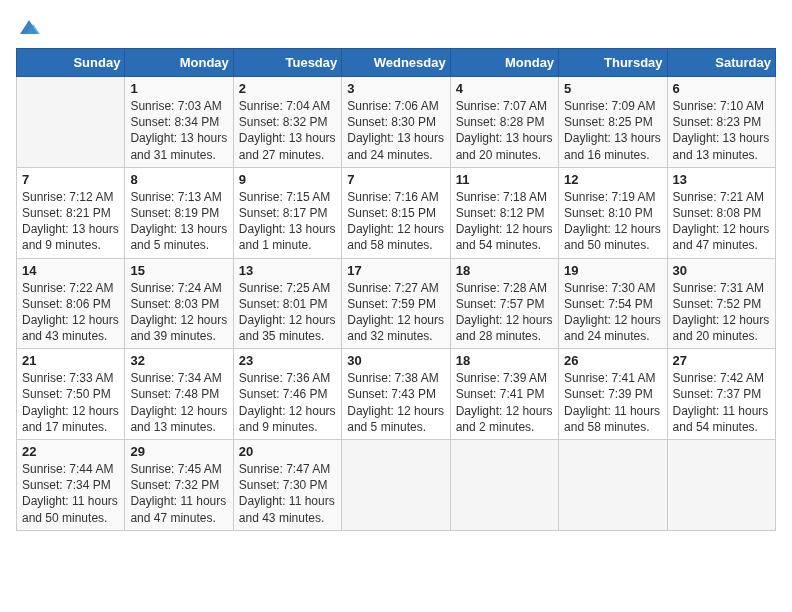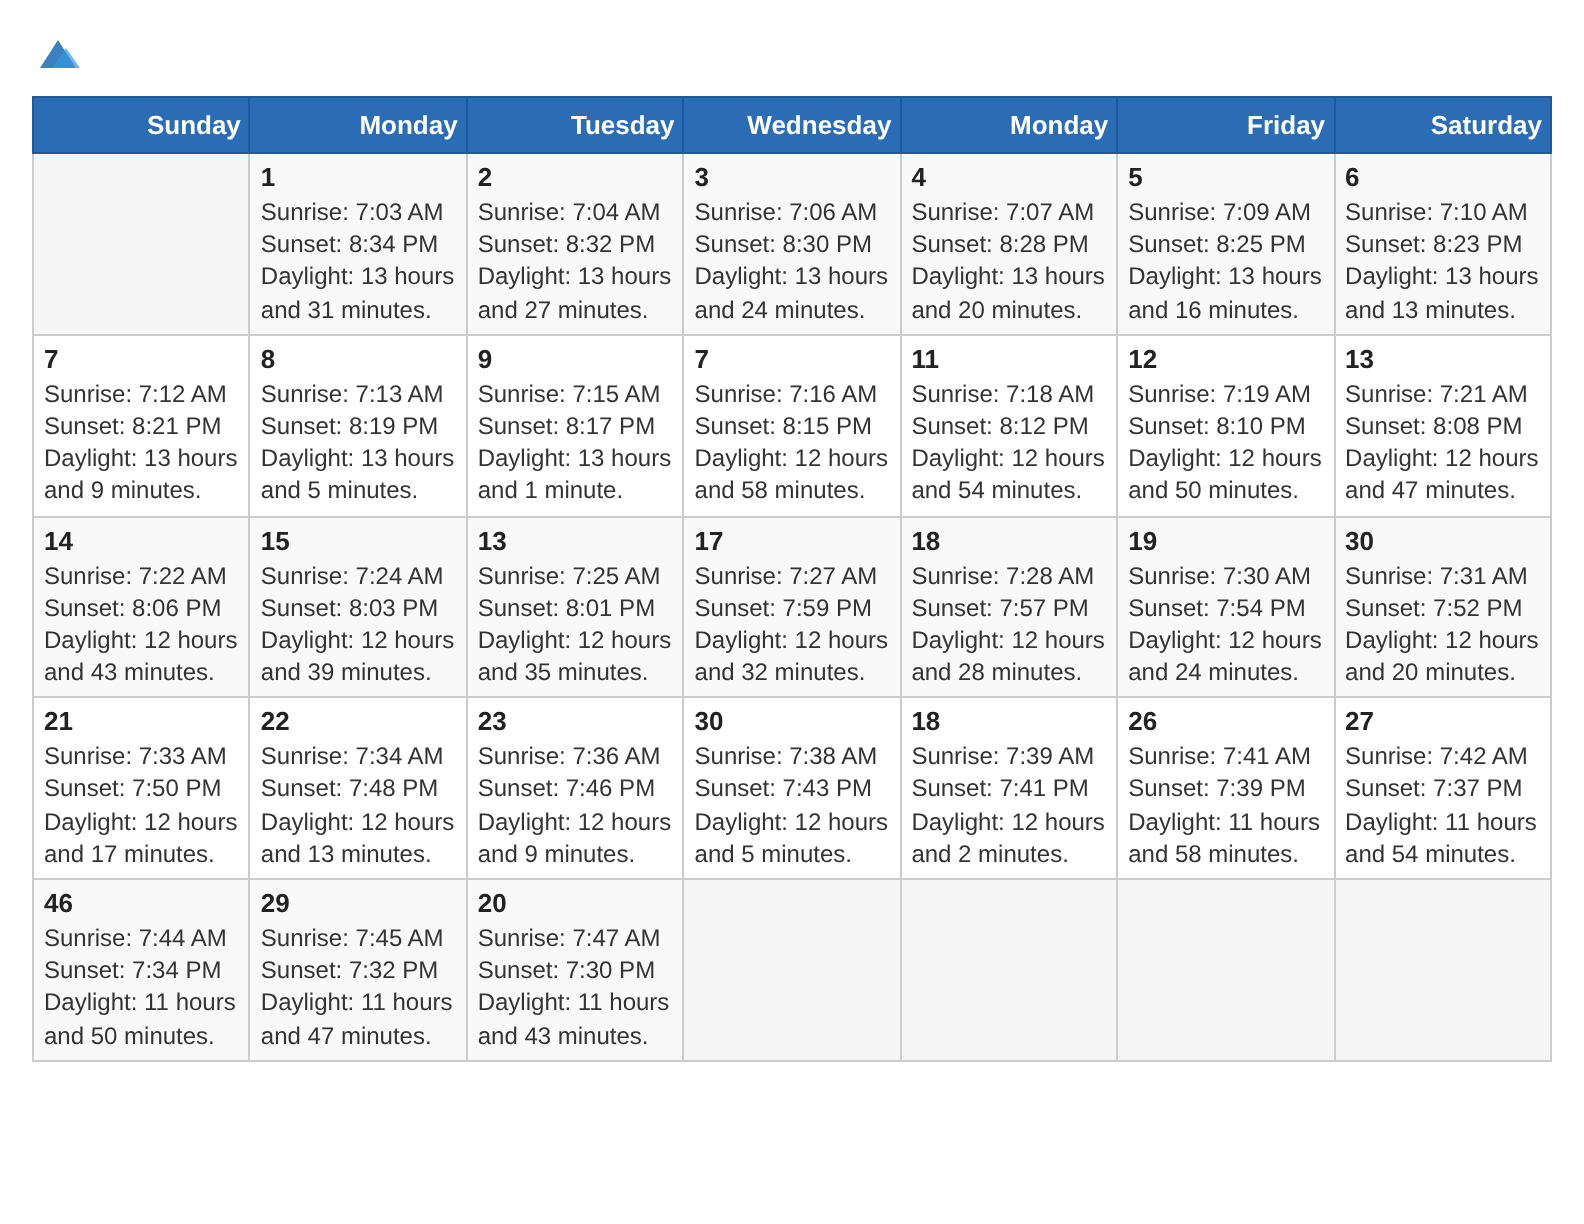--- a/index.html
+++ b/index.html
@@ -110,21 +110,21 @@
 </div>
 
 <table>
   <thead>
     <tr id="header-row">
         <th>Sunday</th>
         <th>Monday</th>
         <th>Tuesday</th>
         <th>Wednesday</th>
         <th>Monday</th>
-        <th>Friday</th>
+        <th>Thursday</th>
         <th>Saturday</th>
       </tr>
   </thead>
   <tbody id="calendar-body">
       <tr>
         <td class="empty-cell"></td>
         <td>
           <span class="day-number">1</span>
           <div class="day-info">Sunrise: 7:03 AM<br>Sunset: 8:34 PM<br>Daylight: 13 hours and 31 minutes.</div>
         </td>
@@ -208,21 +208,21 @@
           <span class="day-number">30</span>
           <div class="day-info">Sunrise: 7:31 AM<br>Sunset: 7:52 PM<br>Daylight: 12 hours and 20 minutes.</div>
         </td>
       </tr>
       <tr>
         <td>
           <span class="day-number">21</span>
           <div class="day-info">Sunrise: 7:33 AM<br>Sunset: 7:50 PM<br>Daylight: 12 hours and 17 minutes.</div>
         </td>
         <td>
-          <span class="day-number">22</span>
+          <span class="day-number">32</span>
           <div class="day-info">Sunrise: 7:34 AM<br>Sunset: 7:48 PM<br>Daylight: 12 hours and 13 minutes.</div>
         </td>
         <td>
           <span class="day-number">23</span>
           <div class="day-info">Sunrise: 7:36 AM<br>Sunset: 7:46 PM<br>Daylight: 12 hours and 9 minutes.</div>
         </td>
         <td>
           <span class="day-number">30</span>
           <div class="day-info">Sunrise: 7:38 AM<br>Sunset: 7:43 PM<br>Daylight: 12 hours and 5 minutes.</div>
         </td>
@@ -234,21 +234,21 @@
           <span class="day-number">26</span>
           <div class="day-info">Sunrise: 7:41 AM<br>Sunset: 7:39 PM<br>Daylight: 11 hours and 58 minutes.</div>
         </td>
         <td>
           <span class="day-number">27</span>
           <div class="day-info">Sunrise: 7:42 AM<br>Sunset: 7:37 PM<br>Daylight: 11 hours and 54 minutes.</div>
         </td>
       </tr>
       <tr>
         <td>
-          <span class="day-number">46</span>
+          <span class="day-number">22</span>
           <div class="day-info">Sunrise: 7:44 AM<br>Sunset: 7:34 PM<br>Daylight: 11 hours and 50 minutes.</div>
         </td>
         <td>
           <span class="day-number">29</span>
           <div class="day-info">Sunrise: 7:45 AM<br>Sunset: 7:32 PM<br>Daylight: 11 hours and 47 minutes.</div>
         </td>
         <td>
           <span class="day-number">20</span>
           <div class="day-info">Sunrise: 7:47 AM<br>Sunset: 7:30 PM<br>Daylight: 11 hours and 43 minutes.</div>
         </td>

